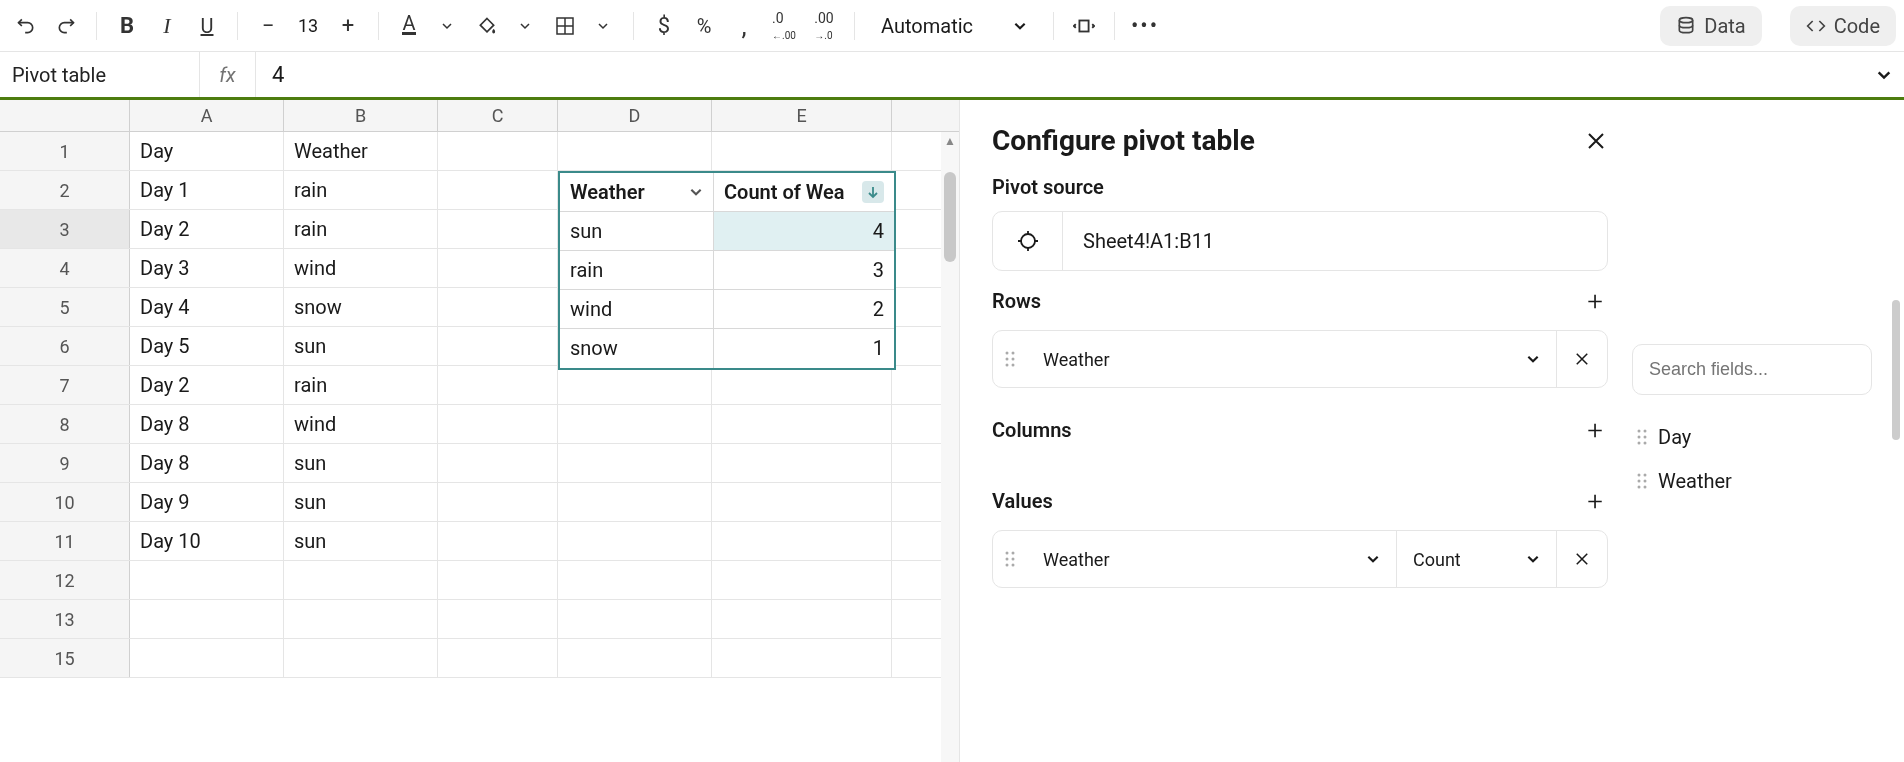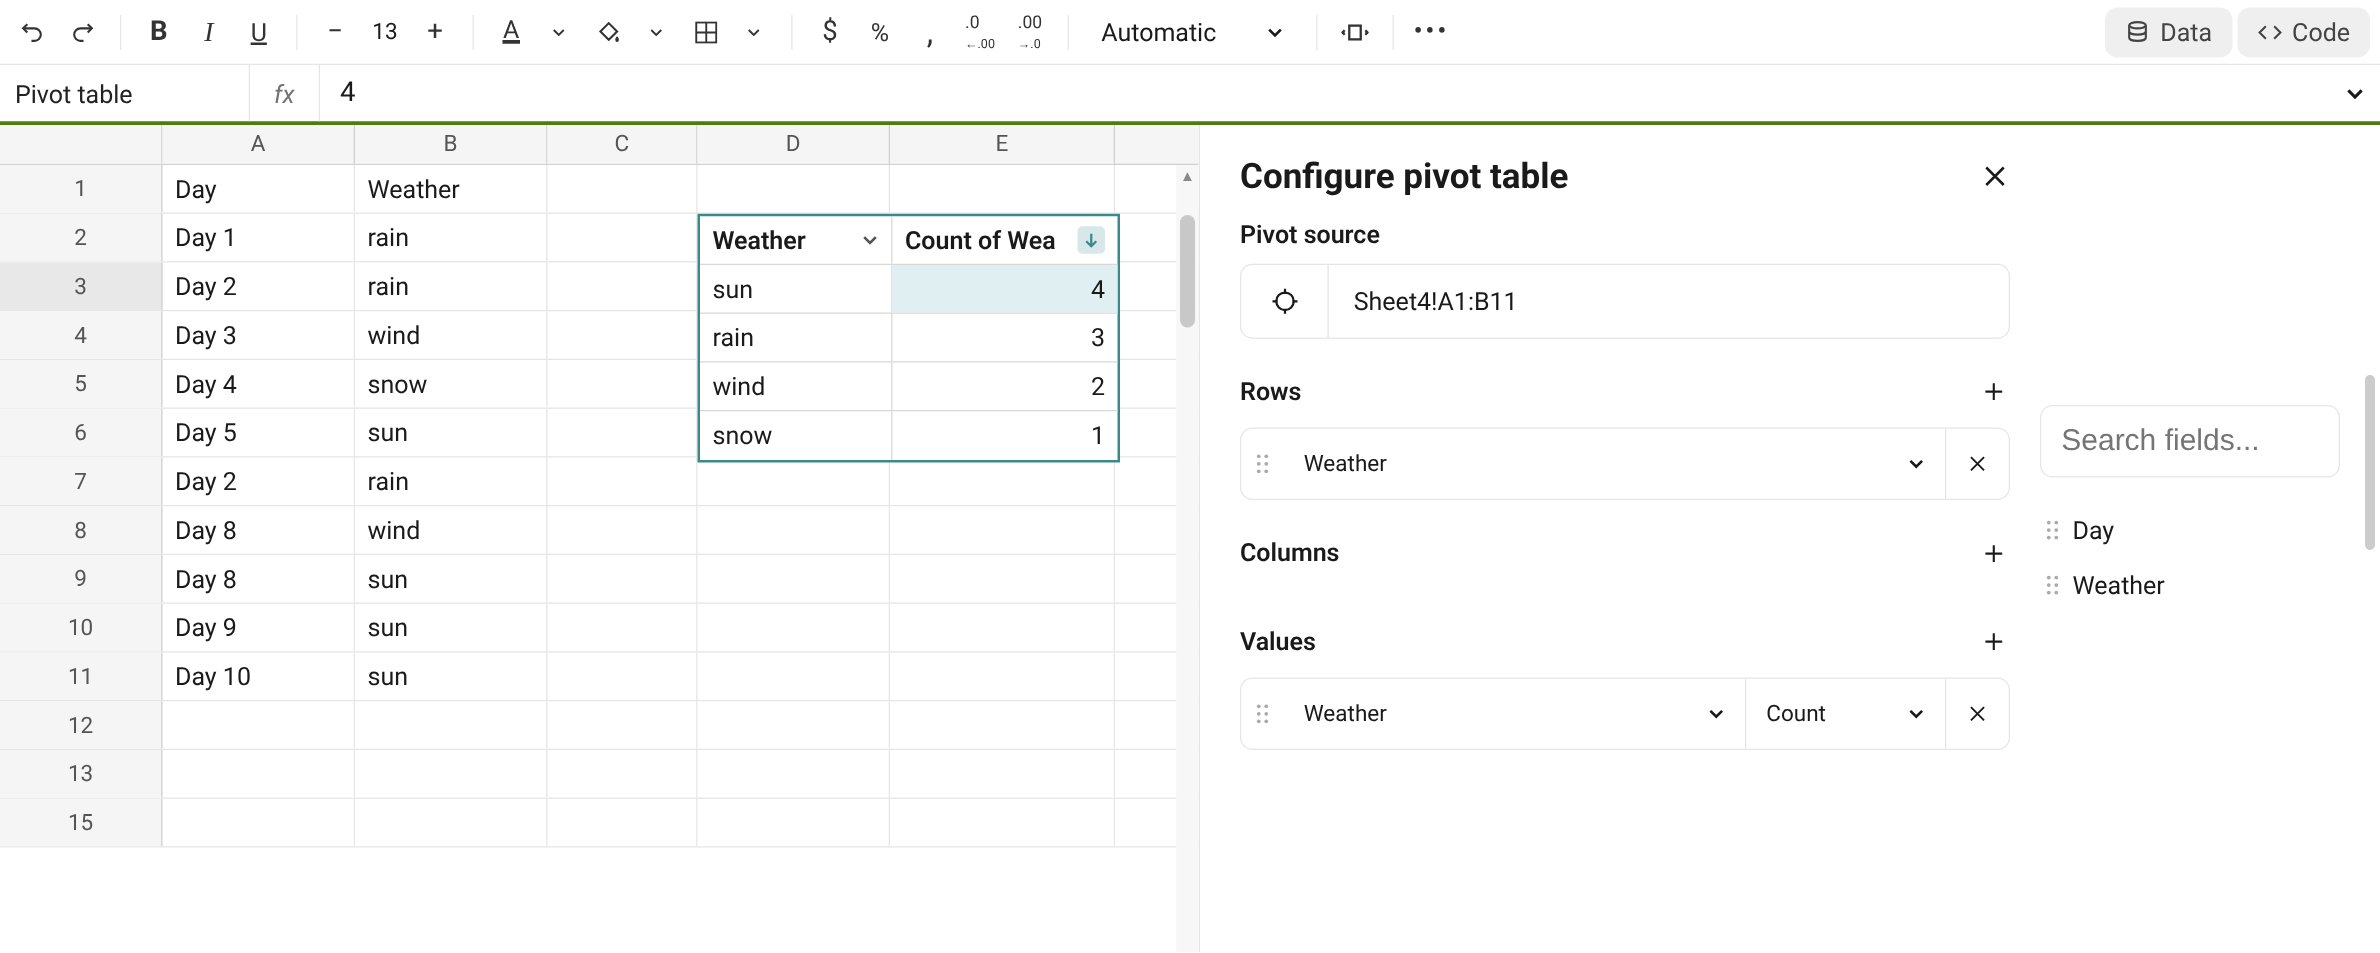--- a/index.html
+++ b/index.html
@@ -4,21 +4,21 @@
 <style>
   * { box-sizing: border-box; margin: 0; padding: 0; }
   body { font-family: -apple-system, BlinkMacSystemFont, "Segoe UI", Roboto, sans-serif; font-size: 18px; color: #1a1a1a; background: #fff; overflow: hidden; width: 1904px; height: 762px; }
   .toolbar { display: flex; align-items: center; height: 52px; padding: 0 8px; border-bottom: 1px solid #e5e5e5; gap: 4px; }
   .tb-btn { display: inline-flex; align-items: center; justify-content: center; width: 36px; height: 36px; border-radius: 6px; cursor: pointer; color: #333; }
   .tb-sep { width: 1px; height: 28px; background: #e5e5e5; margin: 0 8px; }
   .font-size-box { display: flex; align-items: center; gap: 4px; }
   .font-size-val { width: 36px; text-align: center; font-size: 18px; }
   .combo { display: flex; align-items: center; gap: 2px; }
   .pill-btn { display: inline-flex; align-items: center; gap: 8px; padding: 8px 16px; border-radius: 10px; background: #efefef; cursor: pointer; font-size: 20px; color: #444; }
-  .right-tools { margin-left: auto; display: flex; gap: 4px; align-items: center; }
+  .right-tools { margin-left: auto; display: flex; gap: 28px; align-items: center; }
 
   .formula-bar { display: flex; align-items: center; height: 48px; border-bottom: 3px solid #4d7c0f; }
   .name-box { width: 200px; padding: 0 12px; font-size: 20px; color: #222; border-right: 1px solid #e5e5e5; height: 100%; display:flex; align-items:center; }
   .fx { width: 56px; text-align: center; color: #737373; font-style: italic; font-size: 20px; border-right: 1px solid #e5e5e5; height: 100%; display:flex; align-items:center; justify-content:center;}
   .formula-input { flex: 1; padding: 0 16px; font-size: 22px; }
   .fb-chevron { width: 40px; display:flex; align-items:center; justify-content:center; cursor:pointer; }
 
   .main { display: flex; height: calc(762px - 52px - 48px); }
   .grid-area { flex: 0 0 960px; position: relative; overflow: hidden; border-right: 1px solid #e5e5e5; }
   .panel { flex: 1; padding: 24px 32px; overflow-y: auto; position: relative; display:flex; gap:24px; }
@@ -48,30 +48,30 @@
   .pv-w2 { width: 180px; text-align: right; }
   .pv-sel { background: #e0f0f2; }
   .sort-icon { display:inline-flex; width:22px; height:22px; background:#d8e8ea; border-radius:4px; align-items:center; justify-content:center; }
 
   
   .panel-left { flex: 1; max-width: 640px; }
   .panel-right { width: 240px; padding-top: 200px; }
   .panel-title { font-size: 28px; font-weight: 700; margin-bottom: 18px; display:flex; justify-content:space-between; align-items:center; }
   .close-x { cursor:pointer; }
   .sect-label { font-size: 20px; font-weight: 600; margin-bottom: 12px; display:flex; justify-content:space-between; align-items:center; }
-  .source-box { display: flex; align-items: center; border: 1px solid #e5e5e5; border-radius: 10px; height: 60px; margin-bottom: 24px; }
+  .source-box { display: flex; align-items: center; border: 1px solid #e5e5e5; border-radius: 10px; height: 60px; margin-bottom: 12px; }
   .source-icon { width: 70px; display:flex; align-items:center; justify-content:center; border-right: 1px solid #e5e5e5; height:100%; }
   .source-val { padding: 0 20px; font-size: 20px; }
   .field-chip { display:flex; align-items:center; border:1px solid #e5e5e5; border-radius:10px; height:58px; margin-bottom:24px; }
   .drag-h { width:34px; display:flex; align-items:center; justify-content:center; color:#999; }
   .chip-select { flex:1; display:flex; align-items:center; justify-content:space-between; padding:0 16px; border-right:1px solid #e5e5e5; height:100%; }
   .chip-x { width:50px; display:flex; align-items:center; justify-content:center; cursor:pointer; }
   .chip-select.small { flex:0 0 160px; }
   .add-btn { cursor:pointer; font-size:26px; font-weight:300; }
-  .search-box { width:100%; border:1px solid #e5e5e5; border-radius:10px; padding:14px 16px; font-size:24px; color:#ef4444; margin-bottom:20px; }
+  .search-box { width:100%; border:1px solid #e5e5e5; border-radius:10px; padding:14px 16px; font-size:18px; color:#ef4444; margin-bottom:20px;margin-top:20px; }
   .field-item { display:flex; align-items:center; gap:10px; padding:10px 4px; font-size:20px; cursor:grab; }
   .scroll-thumb { position:absolute; right:4px; top:200px; width:8px; height:140px; background:#ccc; border-radius:4px; }
   .vscroll-track { position:absolute; right:0; top:32px; width:18px; bottom:0; background:#f7f7f7; }
   .vscroll-arrow { width:18px; height:18px; display:flex; align-items:center; justify-content:center; color:#888; font-size:12px; }
   .vscroll-thumb { position:absolute; left:3px; top:40px; width:12px; height:90px; background:#c8c8c8; border-radius:6px; }
 
   .automatic { display:flex; align-items:center; gap:40px; padding:0 14px; height:36px; border-radius:6px; cursor:pointer; font-size:20px; }
   svg { display:block; }
 </style>
 </head>

